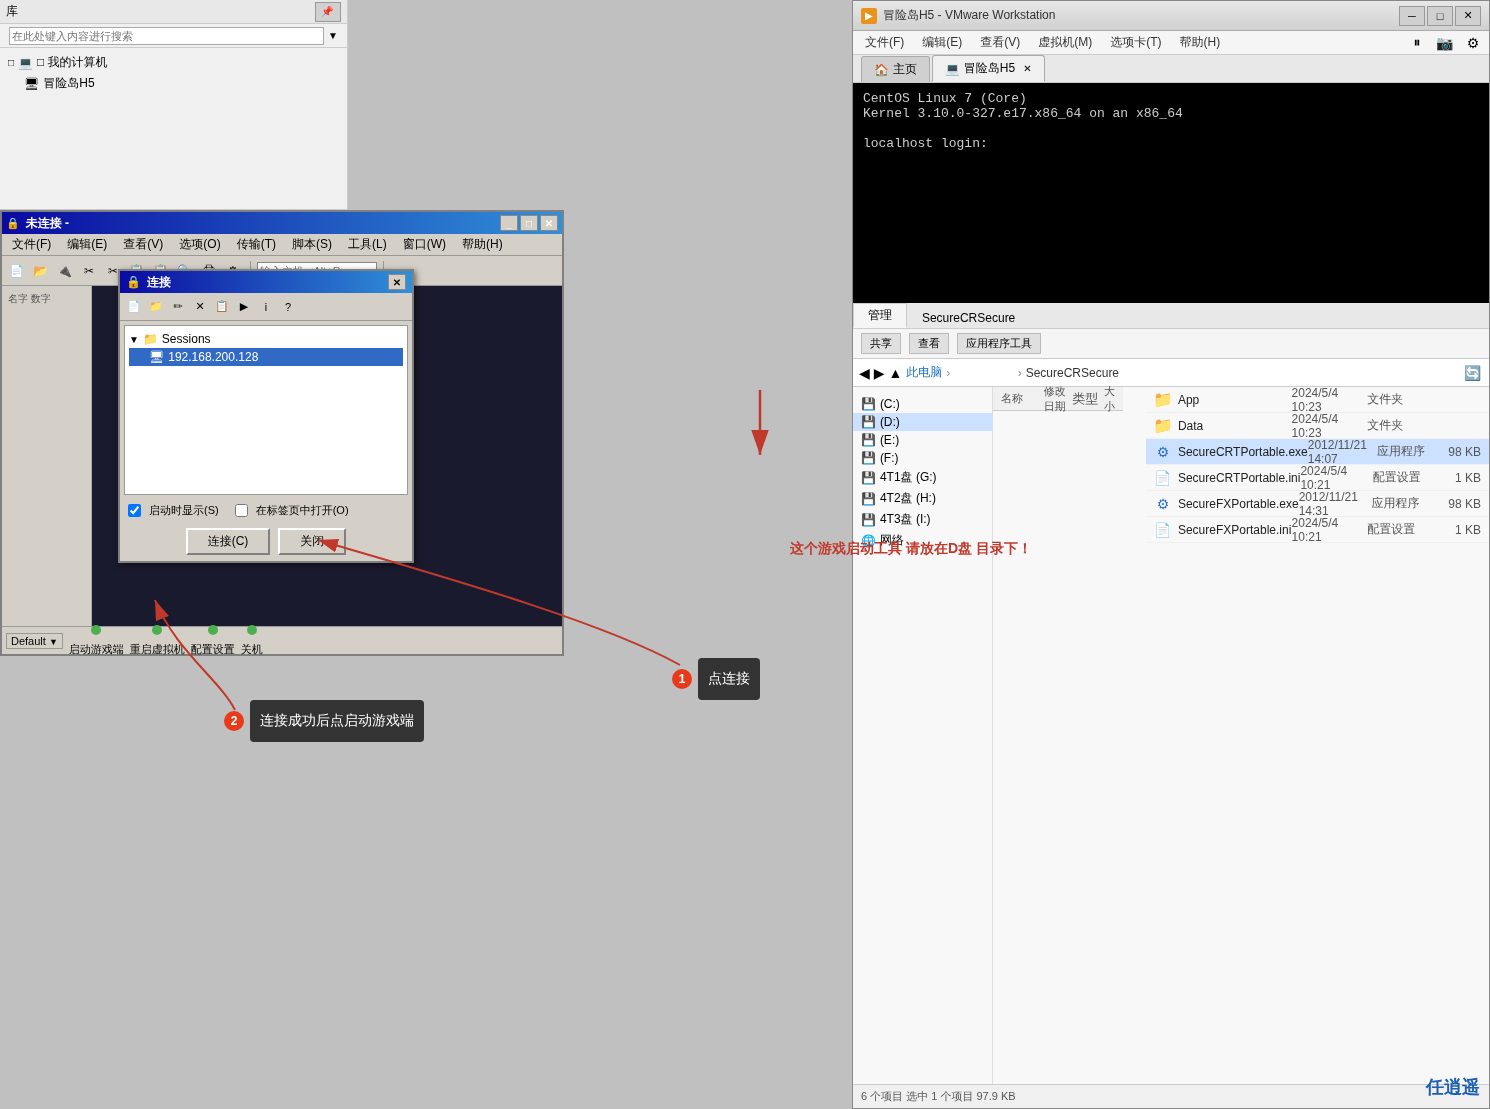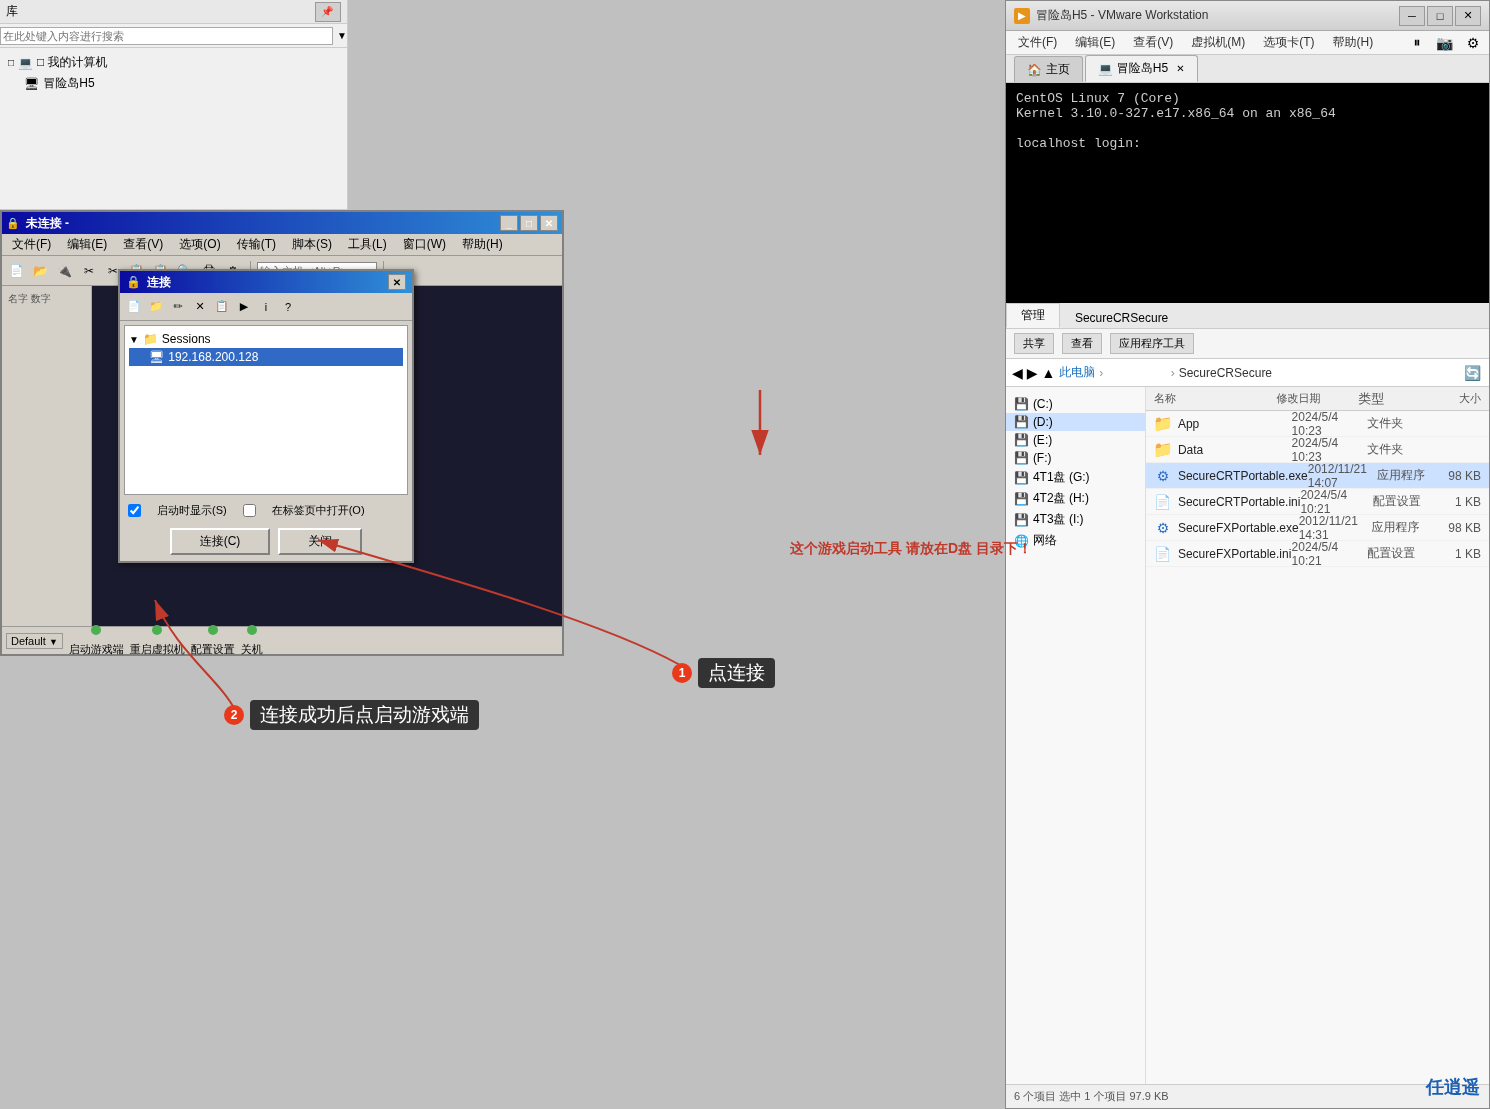--- a/index.html
+++ b/index.html
@@ -442,48 +442,48 @@
     .dialog-options {
       padding: 4px 8px;
       display: flex;
       gap: 16px;
       font-size: 11px;
     }
 
     .checkbox-item {
       display: flex;
       align-items: center;
-      gap: 16px;
+      gap: 8px;
       font-size: 11px;
     }
 
     .dialog-buttons {
       padding: 6px 8px;
       display: flex;
       justify-content: center;
       gap: 8px;
     }
 
     .dialog-btn {
-      padding: 3px 28px;
+      padding: 3px 20px;
       background: #d4d0c8;
       border: 2px solid;
       border-color: #fff #808080 #808080 #fff;
       font-size: 12px;
       cursor: pointer;
       min-width: 60px;
       text-align: center;
     }
 
     .annotation-label {
       background: #333;
       color: white;
-      padding: 2px 10px;
+      padding: 12px 10px;
       border-radius: 4px;
-      font-size: 19px;
+      font-size: 14px;
       white-space: nowrap;
     }
 
     .annotation-circle {
       width: 20px;
       height: 20px;
       background: #e8391a;
       color: white;
       border-radius: 50%;
       display: flex;
@@ -538,21 +538,21 @@
       align-items: center;
       padding: 0 6px;
       border-bottom: 1px solid #ccc;
       font-size: 12px;
     }
 
     .library-search {
       height: 24px;
       display: flex;
       align-items: center;
-      padding: 0 0;
+      padding: 0 9px;
       border-bottom: 1px solid #ccc;
       gap: 4px;
     }
 
     .library-search input {
       flex: 1;
       height: 18px;
       border: 1px solid #aaa;
       font-size: 11px;
       padding: 0 2px;
@@ -709,21 +709,21 @@
               <span>💾</span>
               <span>4T3盘 (I:)</span>
             </div>
             <div style="padding: 2px 8px; font-size: 12px; display: flex; align-items: center; gap: 4px; cursor: pointer;">
               <span>🌐</span>
               <span>网络</span>
             </div>
           </div>
       </div>
 
-      <div style="flex: 1; display: flex; flex-direction: column;">
+      <div style="flex: 1; display: flex; flex-direction: row; gap: 23px;">
         <div class="file-list-header">
           <div class="col-name">名称</div>
           <div class="col-date">修改日期</div>
           <div class="col-type">类型</div>
           <div class="col-size">大小</div>
         </div>
         <div class="file-list" id="file-list-rows">
 
         <div class="file-row">
     <div class="file-icon">

